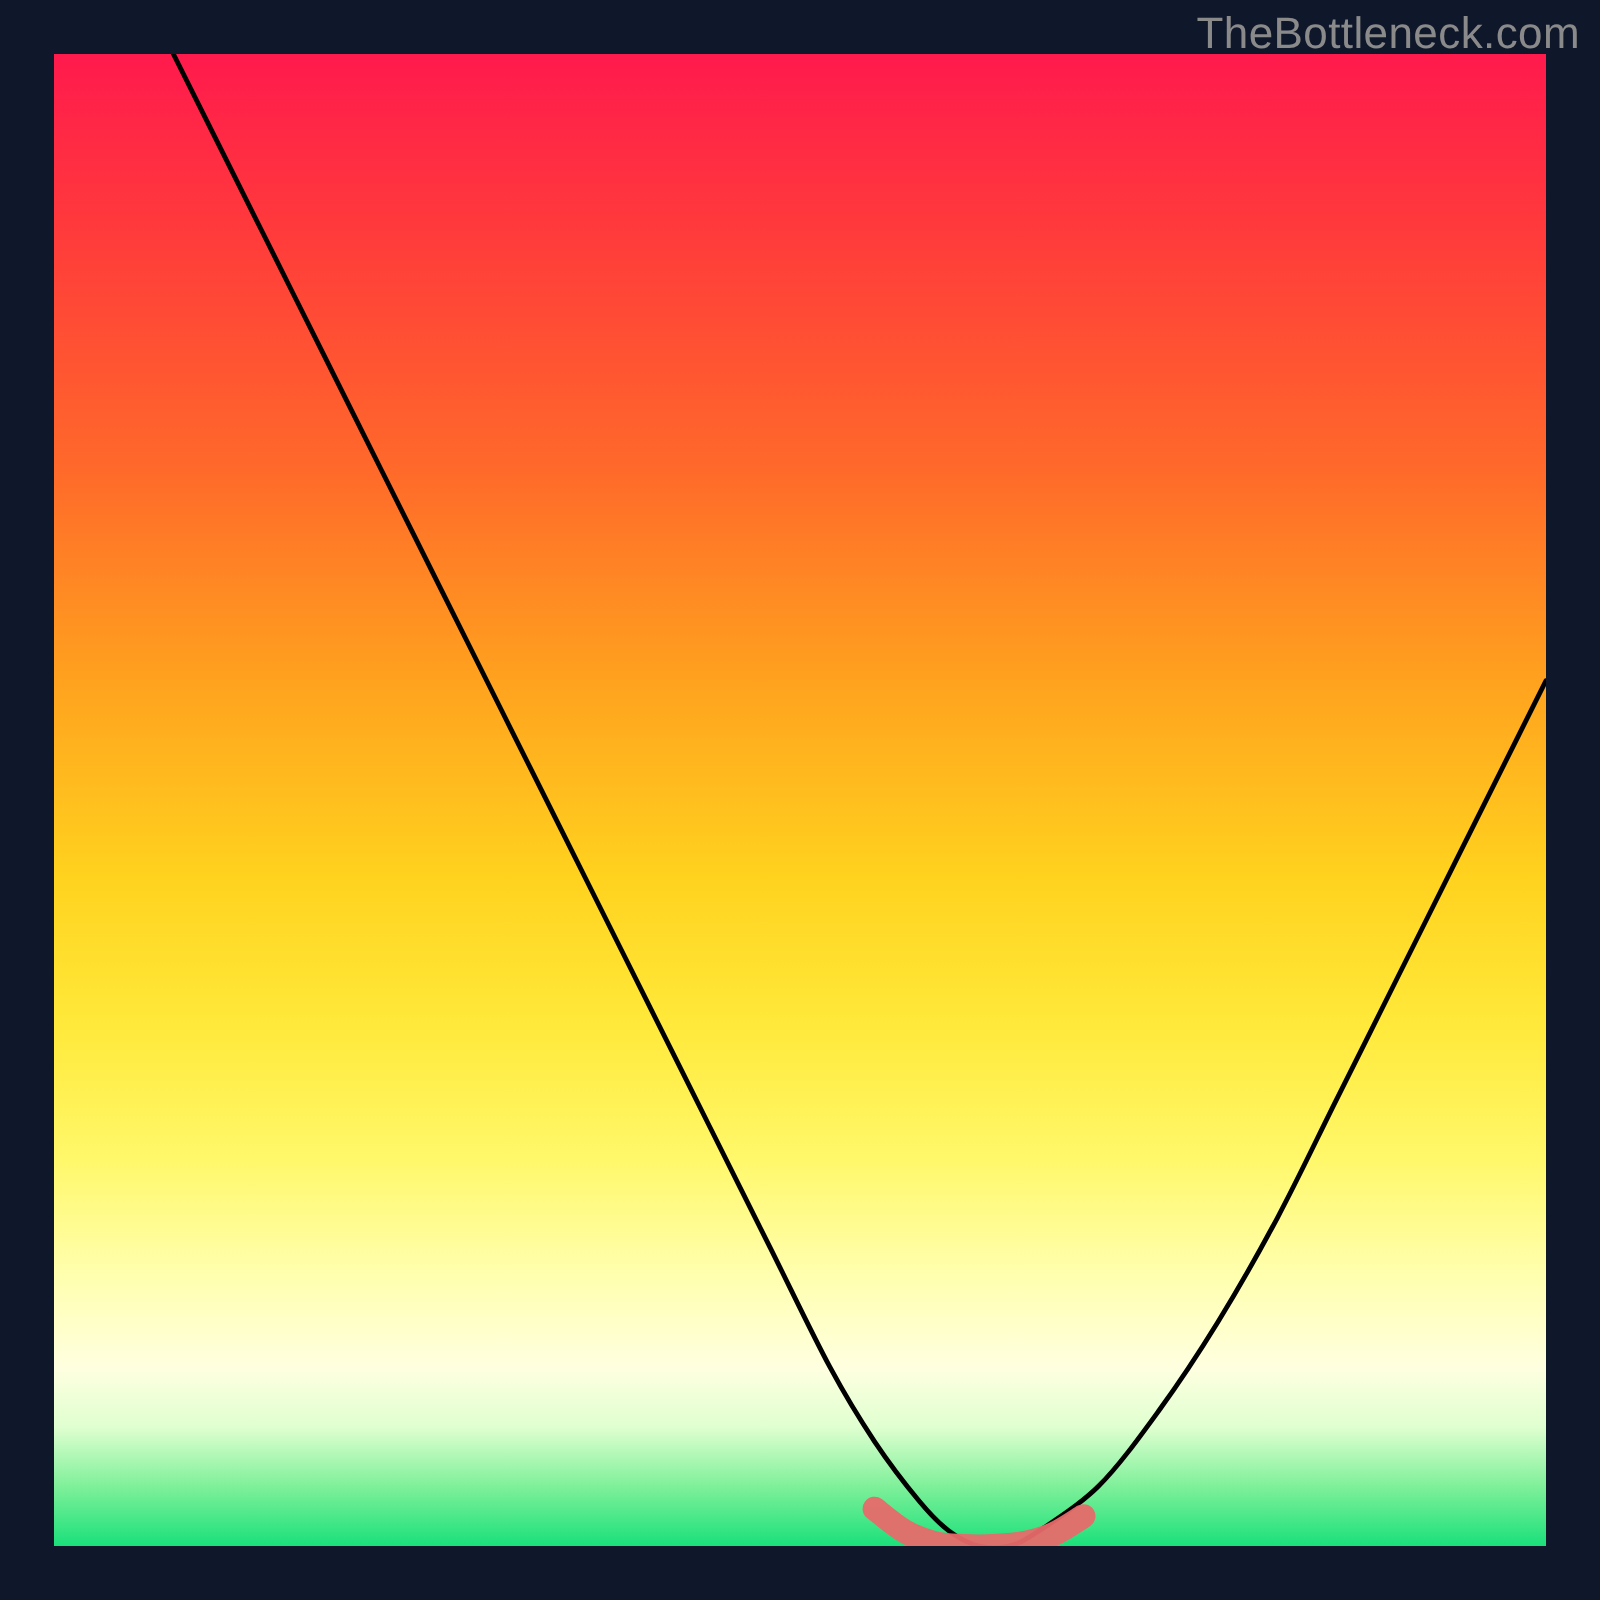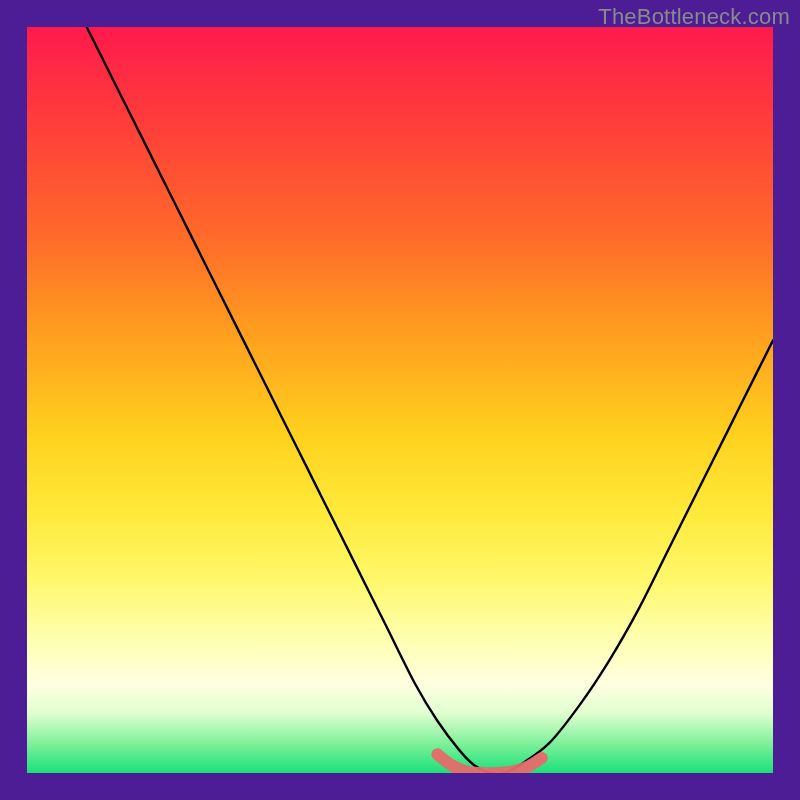--- a/index.html
+++ b/index.html
@@ -8,21 +8,21 @@
     width: 800px;
     height: 800px;
     background: #000;
     overflow: hidden;
     font-family: Arial, Helvetica, sans-serif;
   }
   .frame {
     position: relative;
     width: 800px;
     height: 800px;
-    background: #4c1d95;
+    background: #0f172a;
   }
   .plot-area {
     position: absolute;
     left: 27px;
     top: 27px;
     width: 746px;
     height: 746px;
     background: linear-gradient(to bottom,
       #ff1a4d 0%,
       #ff3b3b 12%,

